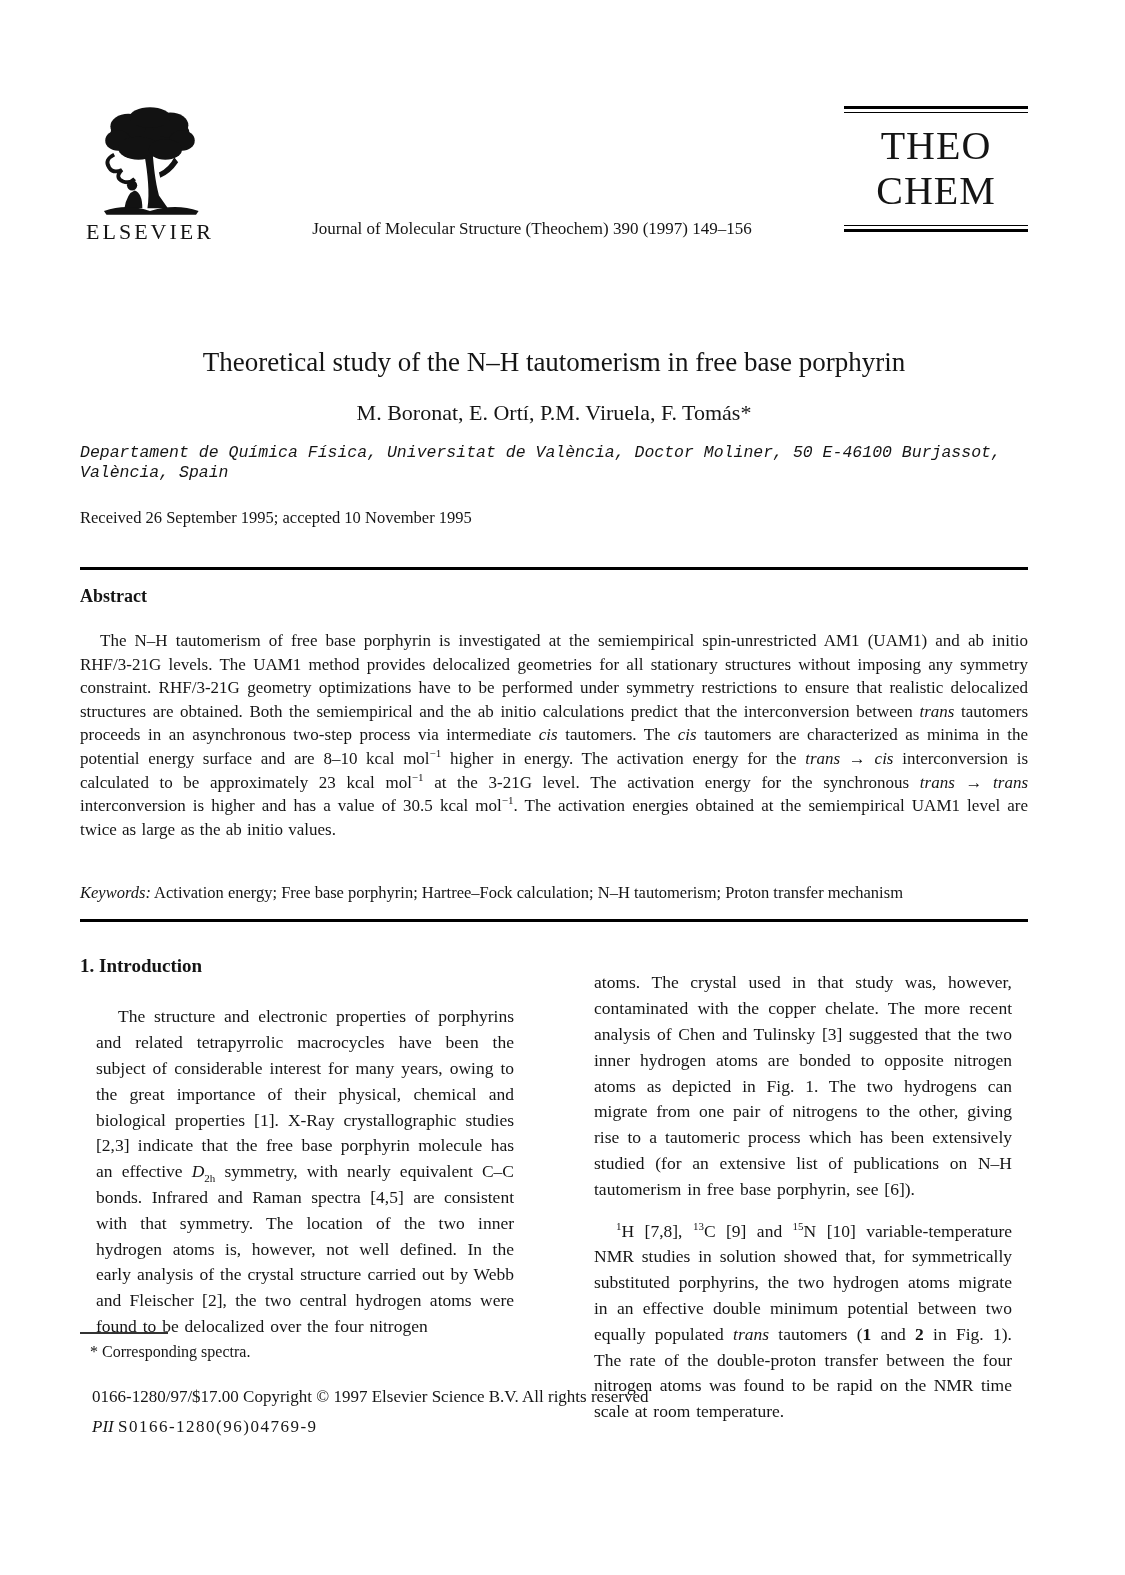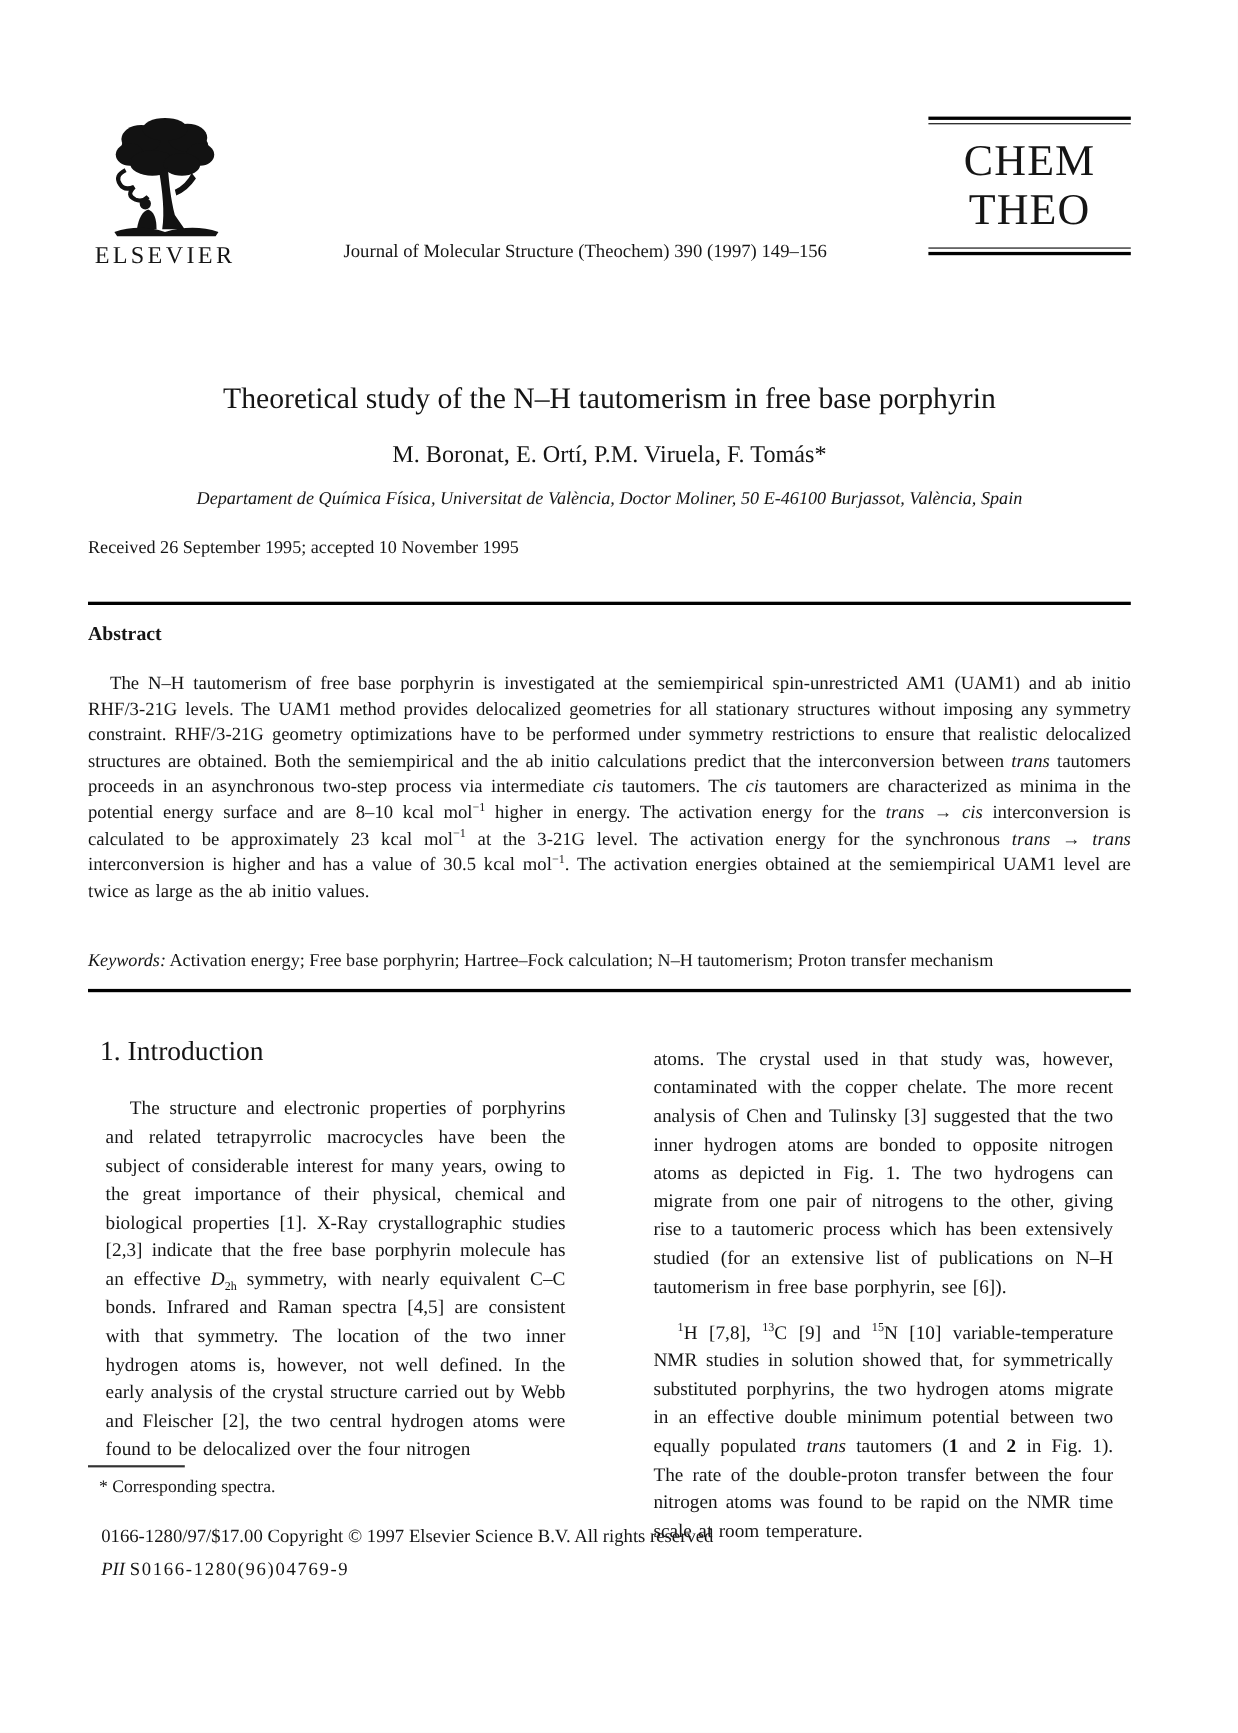--- a/index.html
+++ b/index.html
@@ -18,37 +18,37 @@
   .publisher-name{font-size:22px;letter-spacing:3px;margin-top:3px;white-space:nowrap;}
   .journal-line{flex:1;align-self:flex-end;text-align:center;font-size:17px;padding-bottom:6px;}
   .brand-block{width:184px;}
   .rule-thick{height:3px;background:#000;}
   .rule-thin{height:1px;background:#000;margin-top:3px;}
   .rule-thin-b{height:1px;background:#000;margin-bottom:3px;}
   .brand-text{font-size:40px;line-height:45px;text-align:center;padding:10px 0 12px;letter-spacing:1px;}
   
   .title{margin-top:98px;text-align:center;font-size:27px;line-height:38px;font-weight:normal;}
   .authors{margin-top:13px;text-align:center;font-size:22px;line-height:28px;}
-  .affiliation{margin-top:16px;text-align:center;font-size:16.5px;line-height:20px;font-style:italic;}
+  .affiliation{margin-top:16px;font-size:16.5px;line-height:20px;font-style:italic;font-family:Liberation Mono, monospace;}
   .received{margin-top:25px;text-align:left;font-size:16.5px;line-height:20px;}
   
   .hr-strong{height:3px;background:#000;}
   .hr-top{margin-top:39px;}
   .abstract-heading{margin-top:15px;font-size:18px;font-weight:bold;line-height:22px;}
   .abstract-body{
     margin-top:22px;font-size:17px;line-height:23.6px;text-align:justify;
     text-indent:20px;word-spacing:1px;
   }
   .keywords{margin-top:41px;font-size:16.5px;line-height:21px;}
   .keywords .kw-label{font-style:italic;}
   .hr-bottom{margin-top:16px;}
   
   .columns{display:flex;gap:48px;margin-top:32px;}
   .col{width:450px;}
-  .intro-heading{font-size:25px;font-weight:normal;line-height:24px;margin:11px;}
+  .intro-heading{font-size:19px;font-weight:bold;line-height:24px;margin:0;}
   .body-para{
     font-size:17.5px;line-height:25.8px;text-align:justify;
     word-spacing:1.5px;margin:16px;
   }
   .left-para{margin-top:26px;text-indent:22px;}
   .indent{text-indent:22px;}
   sup{font-size:11px;line-height:0;}
   sub{font-size:11px;line-height:0;}
   
   .footnote-block{position:absolute;left:80px;top:1332px;width:450px;}
@@ -92,22 +92,22 @@
       </span>
       <div class="publisher-name">ELSEVIER</div>
     </div>
 
     <div class="journal-line">Journal of Molecular Structure (Theochem) 390 (1997) 149–156</div>
 
     <div class="brand-block">
       <div class="rule-thick"></div>
       <div class="rule-thin"></div>
       <div class="brand-text">
+        <div>THEO</div>
         <div>CHEM</div>
-        <div>THEO</div>
       </div>
       <div class="rule-thin-b"></div>
       <div class="rule-thick"></div>
     </div>
   </header>
 
   <h1 class="title">Theoretical study of the N–H tautomerism in free base porphyrin</h1>
   <div class="authors">M. Boronat, E. Ortí, P.M. Viruela, F. Tomás*</div>
   <div class="affiliation">Departament de Química Física, Universitat de València, Doctor Moliner, 50 E-46100 Burjassot, València, Spain</div>
   <div class="received">Received 26 September 1995; accepted 10 November 1995</div>

